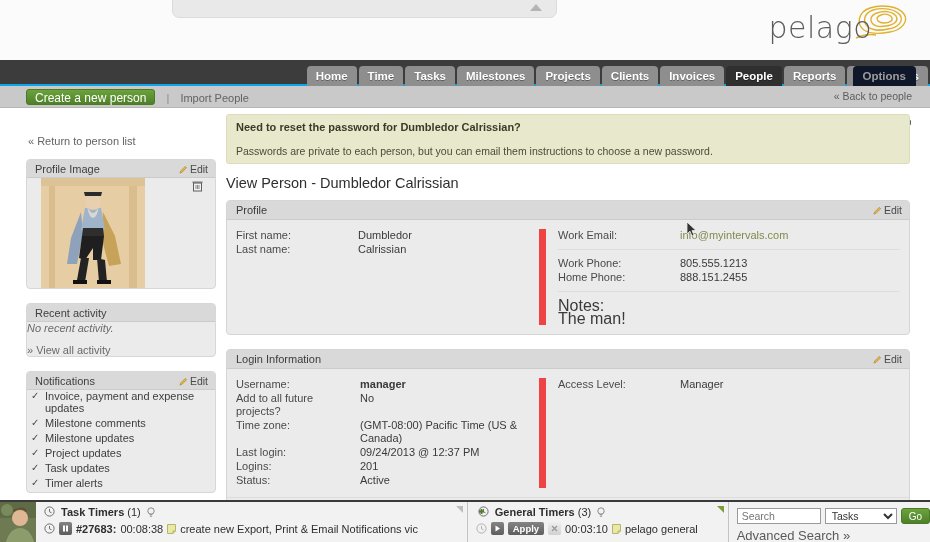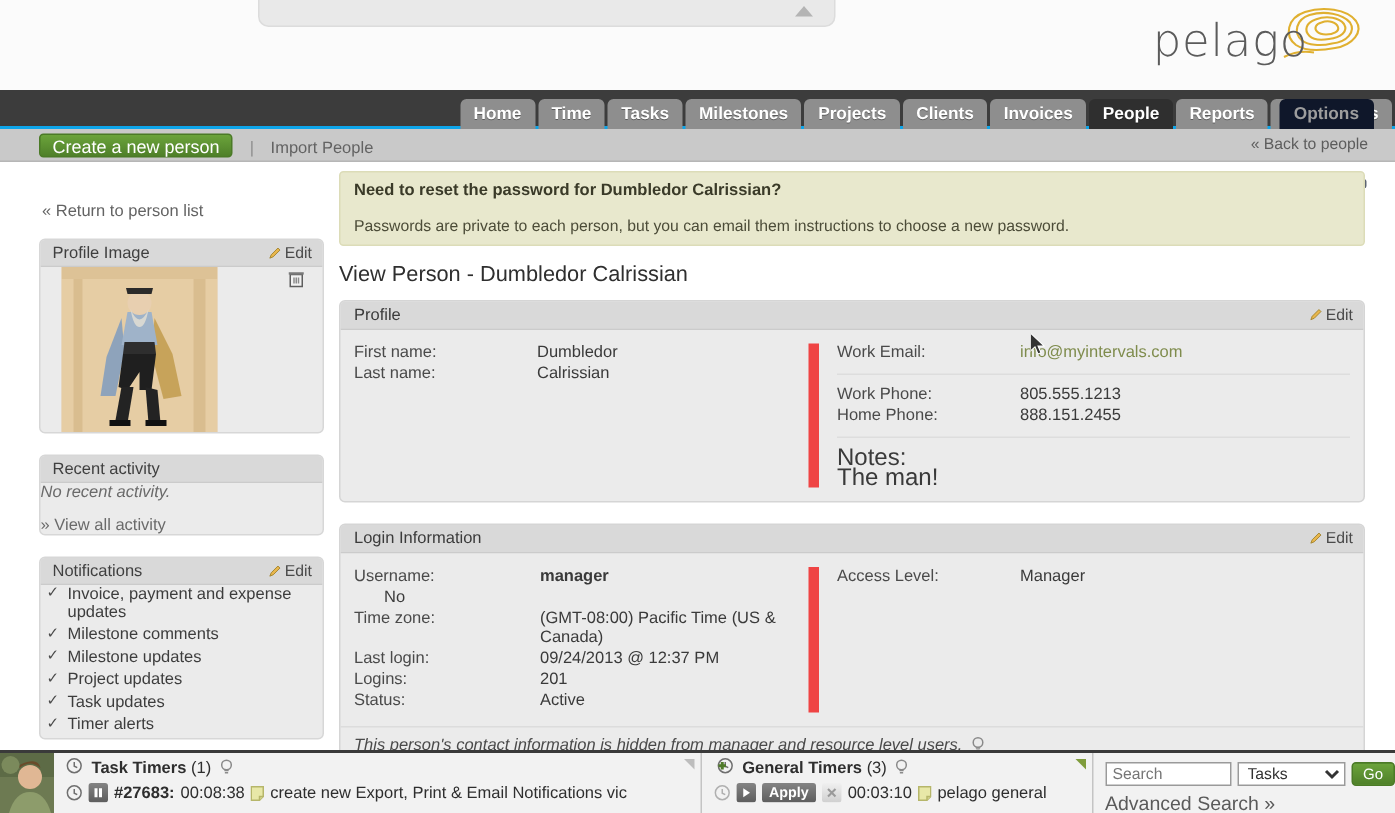--- a/index.html
+++ b/index.html
@@ -617,20 +617,21 @@
           </svg><span>Edit</span>
         </span>
       </div>
       <div class="panel-body">
         <div class="col-left" id="login-left">
             <div class="field">
               <span class="lbl" style="width: 104px;">Username:</span>
               <span class="val bold">manager</span>
             </div>
             <div class="field">
+              <span class="lbl" style="width: 104px;">Add to all future projects?</span>
               <span class="val">No</span>
             </div>
             <div class="field">
               <span class="lbl" style="width: 104px;">Time zone:</span>
               <span class="val">(GMT-08:00) Pacific Time (US &amp; Canada)</span>
             </div>
             <div class="field">
               <span class="lbl" style="width: 104px;">Last login:</span>
               <span class="val">09/24/2013 @ 12:37 PM</span>
             </div>

